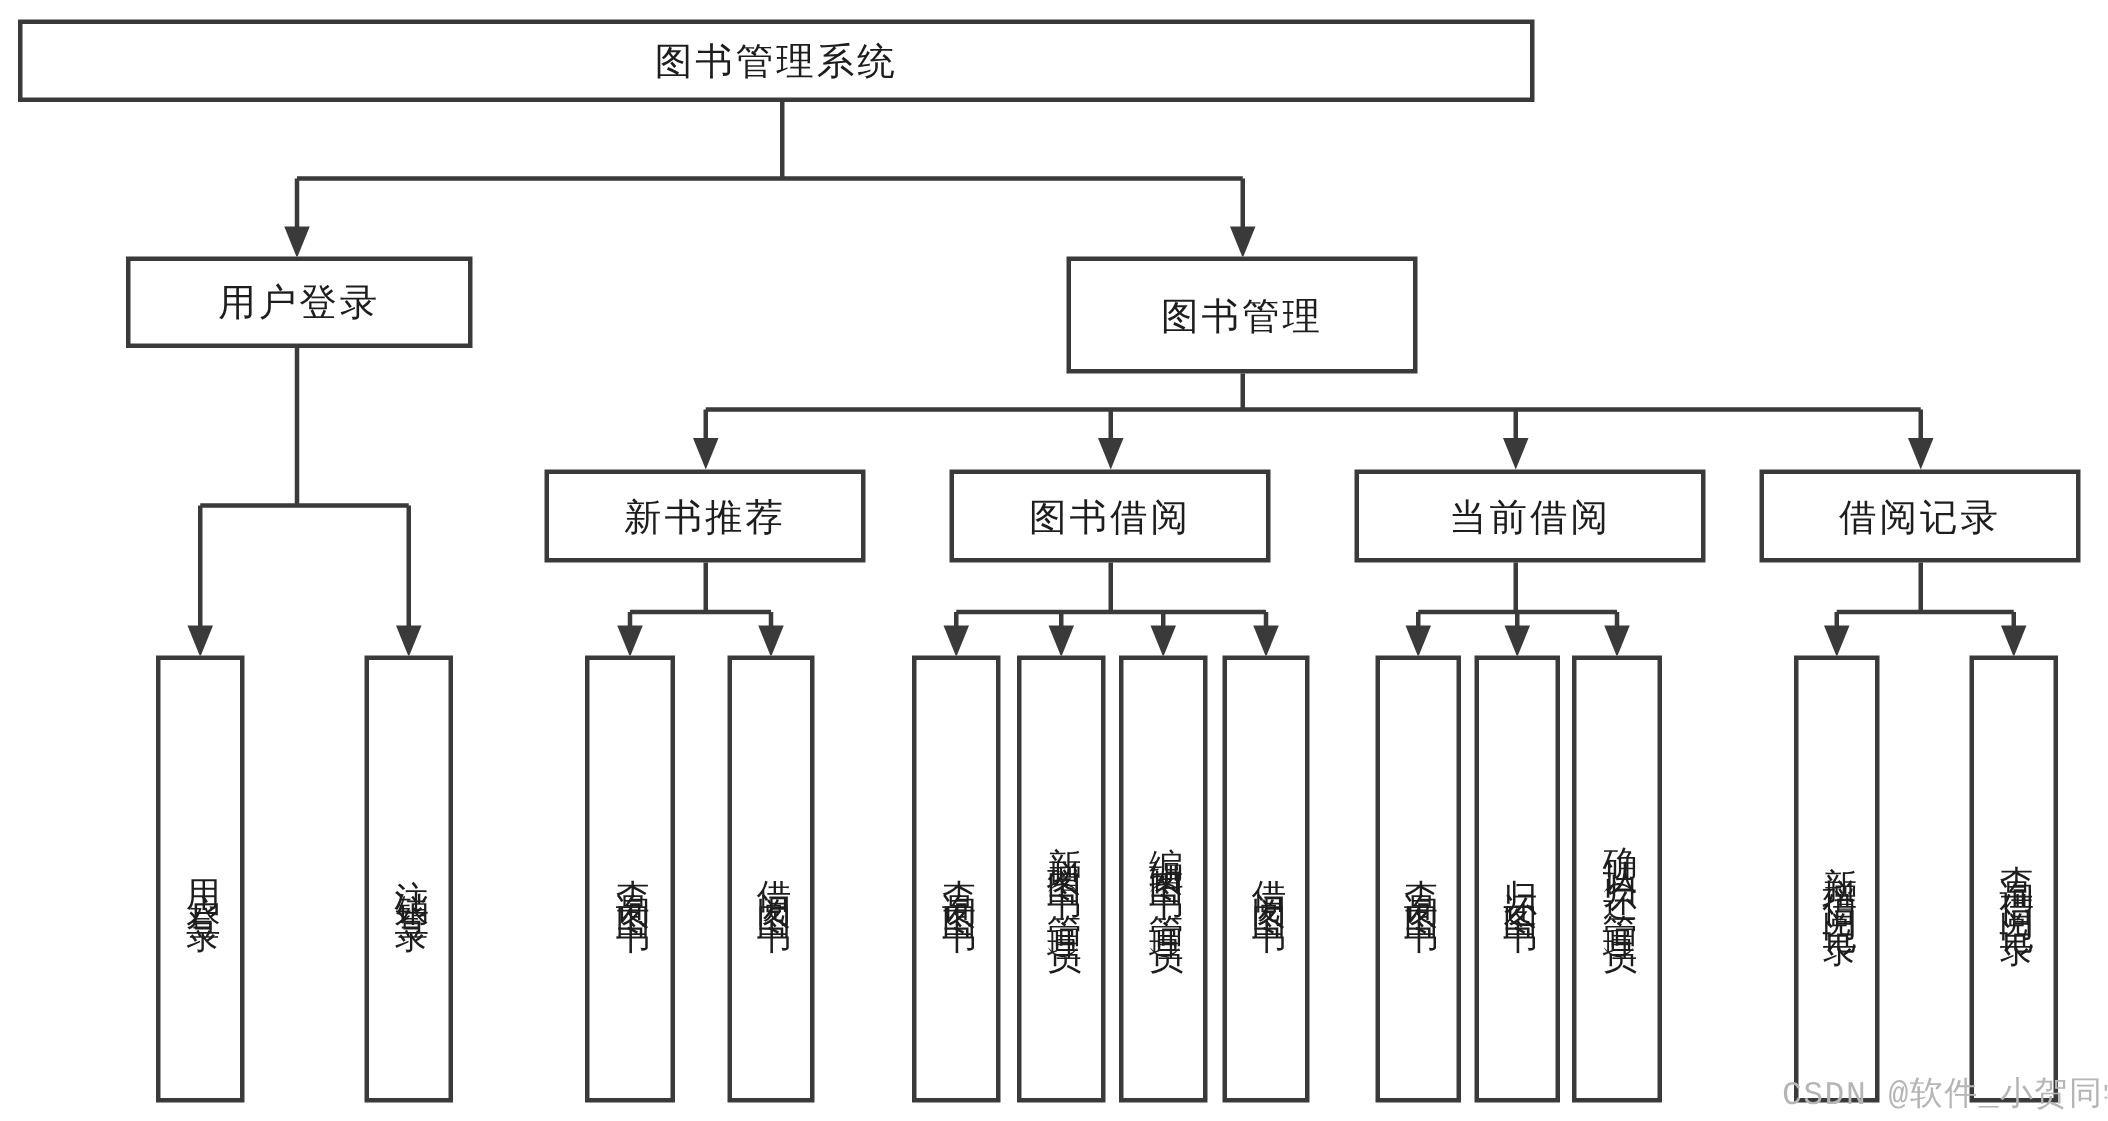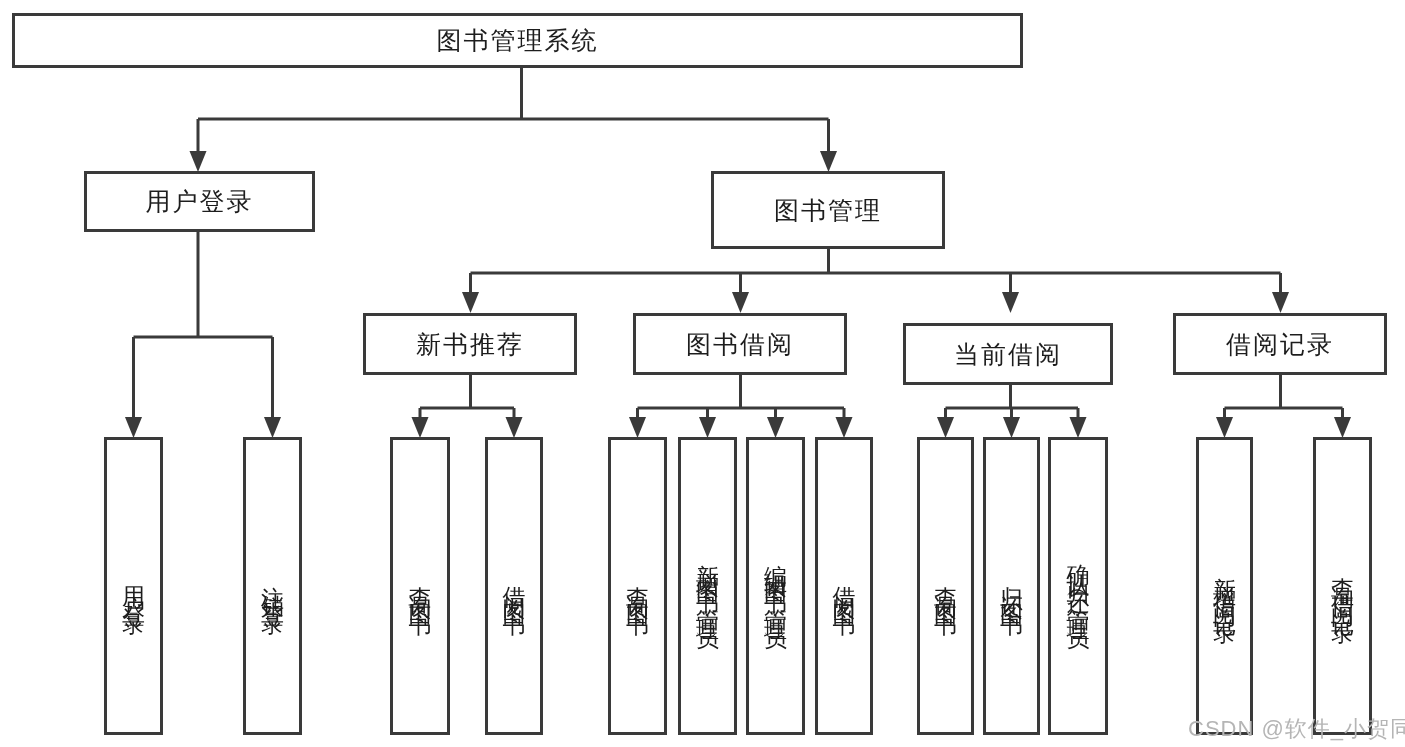--- a/index.html
+++ b/index.html
@@ -6,21 +6,21 @@
     --line:#3a3a3a;
     --text:#1d1d1d;
     --bg:#ffffff;
     --wm:#b5b5b5;
   }
   html,body{margin:0;padding:0;background:var(--bg);}
   .stage{
     position:relative;
     width:1405px;height:747px;
     background:var(--bg);
-    font-family:Liberation Sans, sans-serif;
+    font-family:Liberation Mono, monospace;
     color:var(--text);
     overflow:hidden;
   }
   .connectors{
     position:absolute;left:0;top:0;width:1405px;height:747px;
   }
   .connectors path{stroke:var(--line);stroke-width:3;fill:none;}
   .connectors polygon{fill:var(--line);stroke:none;}
   .node{
     position:absolute;
@@ -104,21 +104,21 @@
   <div class="node" style="left:711px;top:171px;width:234px;height:78px">
     <span class="hlabel">图书管理</span>
   </div>
 
   <div class="node" style="left:363px;top:313px;width:214px;height:62px">
     <span class="hlabel">新书推荐</span>
   </div>
   <div class="node" style="left:633px;top:313px;width:214px;height:62px">
     <span class="hlabel">图书借阅</span>
   </div>
-  <div class="node" style="left:903px;top:323px;width:210px;height:62px">
+  <div class="node" style="left:903px;top:313px;width:234px;height:62px">
     <span class="hlabel">当前借阅</span>
   </div>
   <div class="node" style="left:1173px;top:313px;width:214px;height:62px">
     <span class="hlabel">借阅记录</span>
   </div>
 
   <div class="node leaf" style="left:104px;top:437px;width:59px;height:298px">
     <span class="vlabel">用户登录</span>
   </div>
   <div class="node leaf" style="left:243px;top:437px;width:59px;height:298px">

